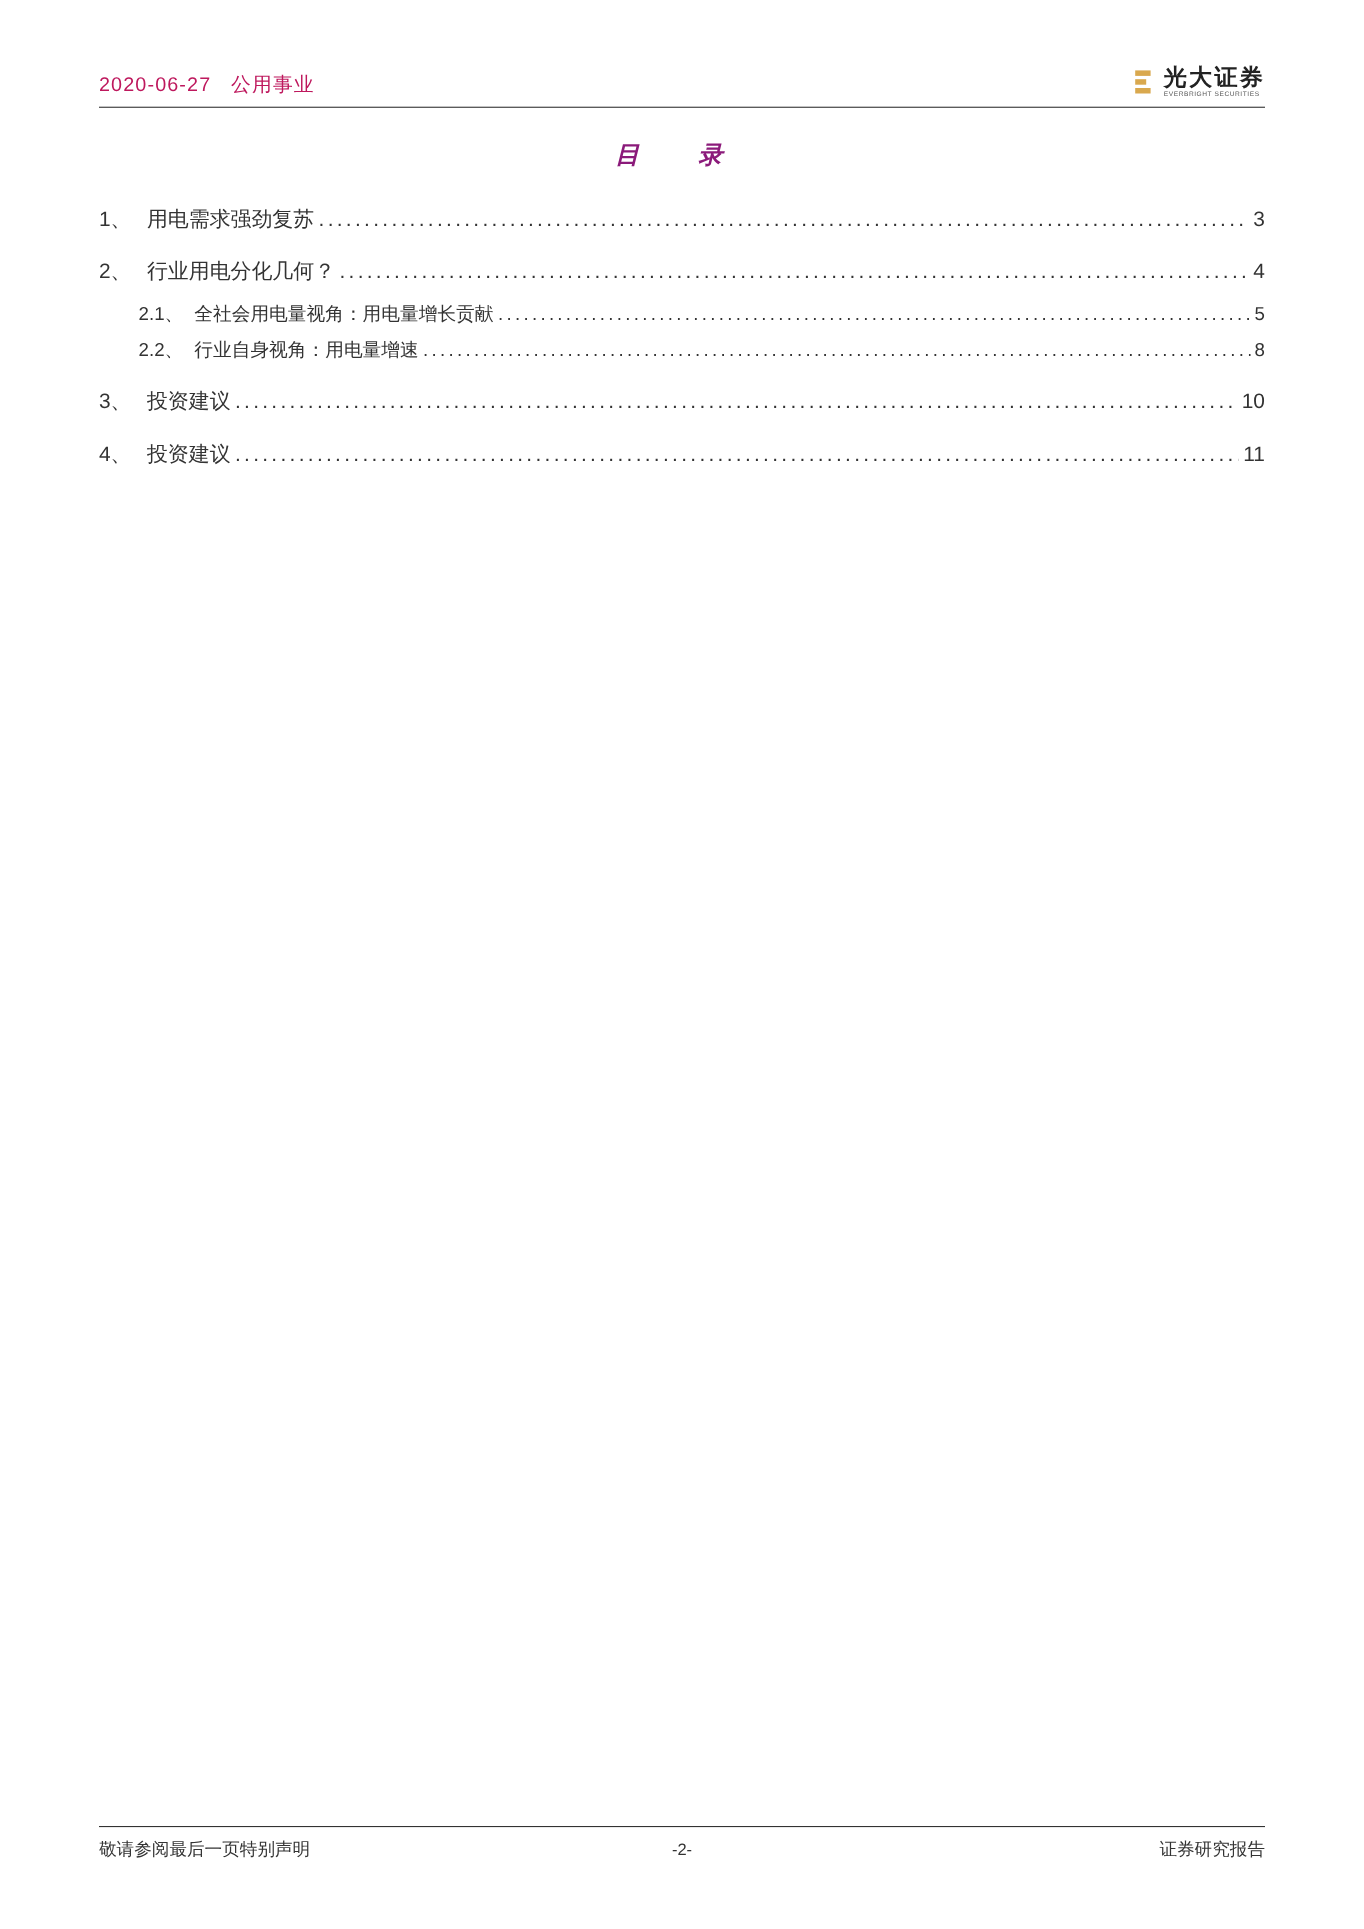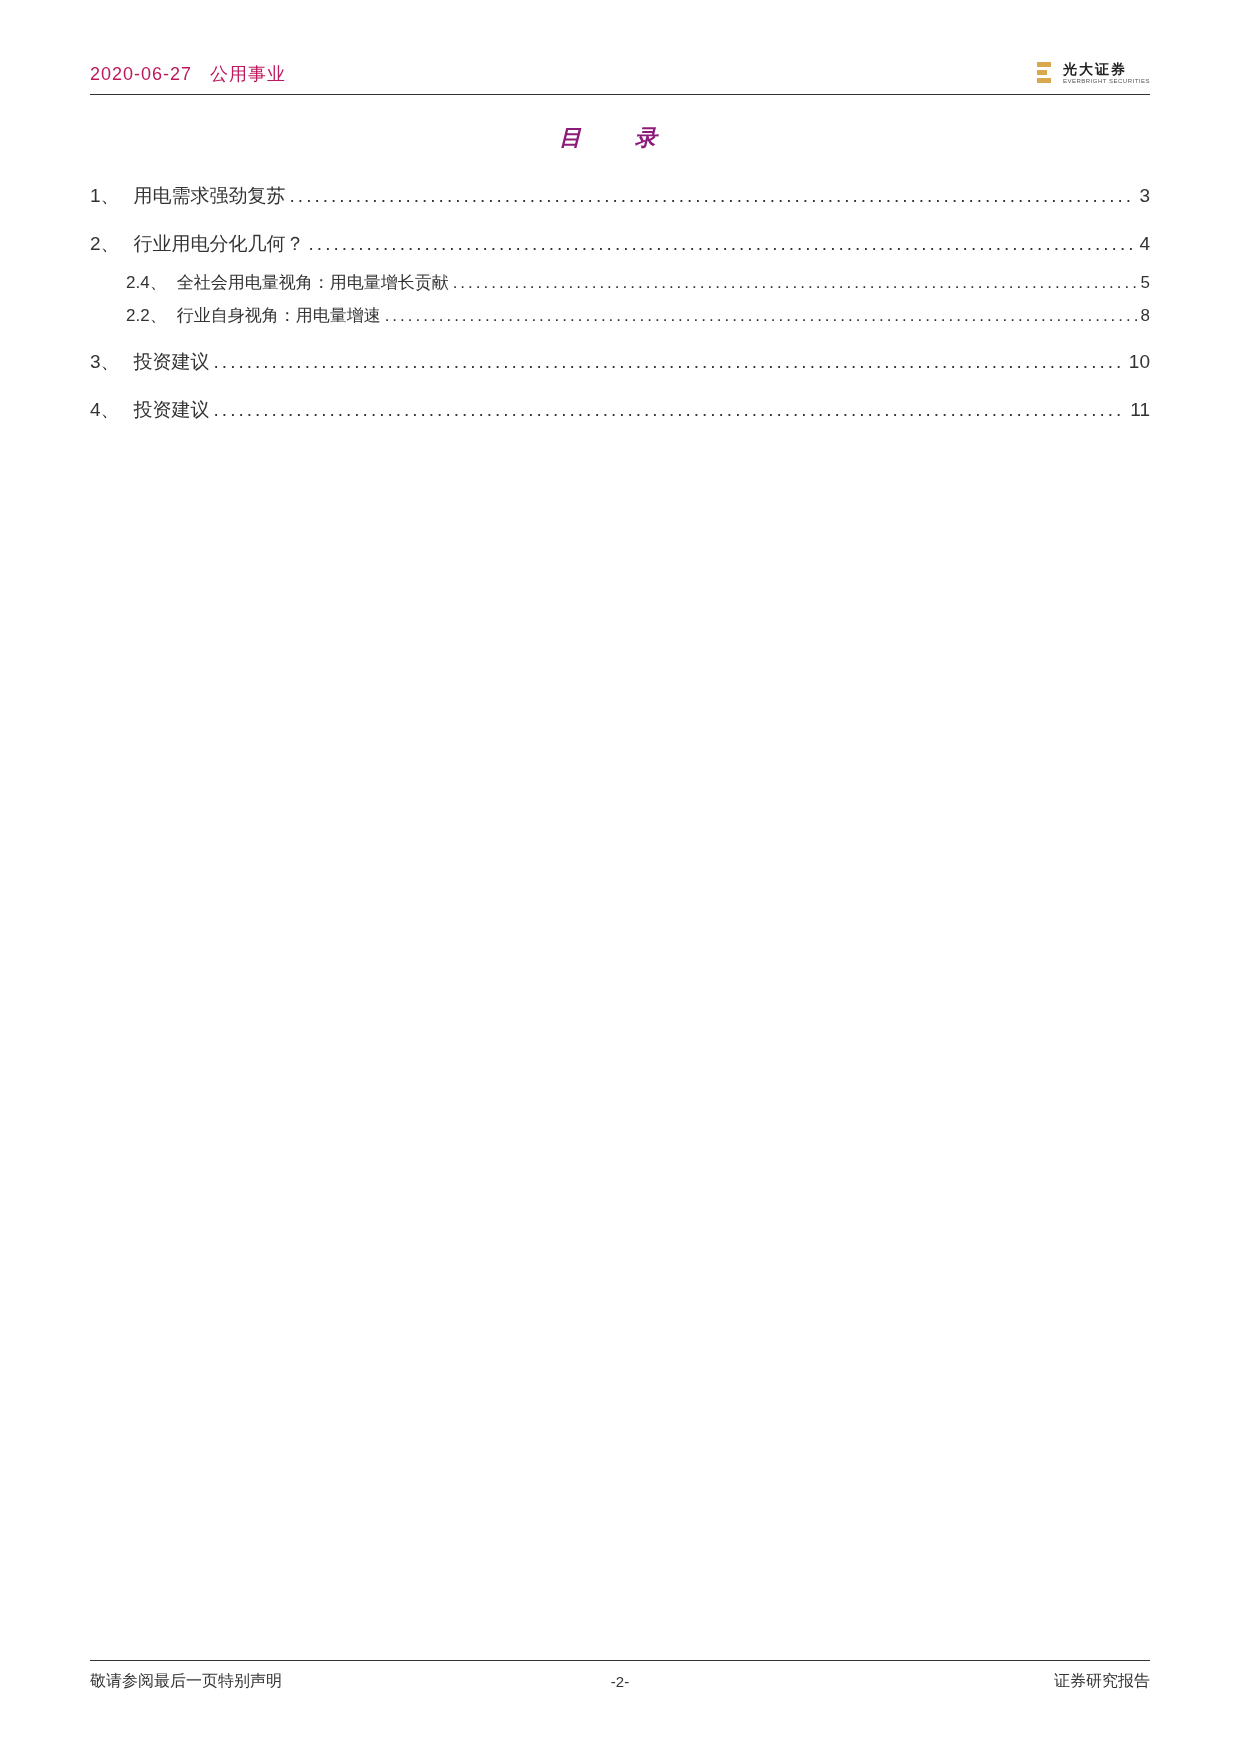--- a/index.html
+++ b/index.html
@@ -39,21 +39,21 @@
       height: 26px;
       position: relative;
     }
     .logo-mark svg { display: block; }
     .logo-text {
       display: flex;
       flex-direction: column;
       line-height: 1;
     }
     .logo-cn {
-      font-size: 14px;
+      font-size: 21px;
       font-weight: 600;
       letter-spacing: 2px;
       color: #222;
     }
     .logo-en {
       font-size: 6px;
       letter-spacing: 0.5px;
       color: #555;
       margin-top: 2px;
     }
@@ -152,21 +152,21 @@
       <span class="toc-dots"></span>
       <span class="toc-page">3</span>
     </div>
     <div class="toc-item level-1">
       <span class="toc-num">2、</span>
       <span class="toc-label">行业用电分化几何？</span>
       <span class="toc-dots"></span>
       <span class="toc-page">4</span>
     </div>
     <div class="toc-item level-2">
-      <span class="toc-num">2.4、</span>
+      <span class="toc-num">2.1、</span>
       <span class="toc-label">全社会用电量视角：用电量增长贡献</span>
       <span class="toc-dots"></span>
       <span class="toc-page">5</span>
     </div>
     <div class="toc-item level-2">
       <span class="toc-num">2.2、</span>
       <span class="toc-label">行业自身视角：用电量增速</span>
       <span class="toc-dots"></span>
       <span class="toc-page">8</span>
     </div>

